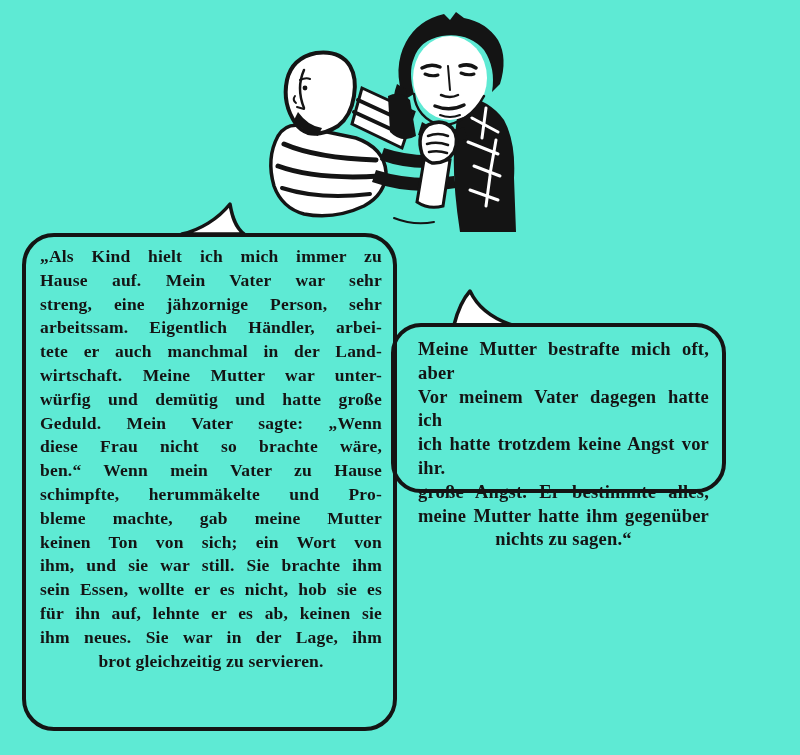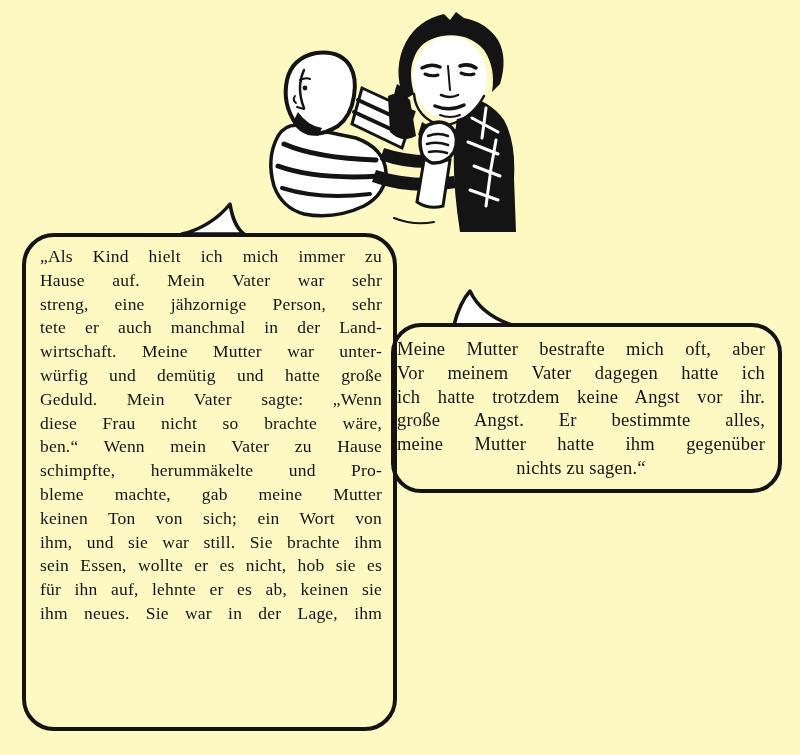--- a/index.html
+++ b/index.html
@@ -1,31 +1,31 @@
 <!DOCTYPE html>
 <html><head>
 <meta charset="utf-8">
 <style>
   html,body { margin:0; padding:0; background:#fff; }
   .page {
-    position:relative; width:800px; height:755px; background:#fef9c3;
-    font-family:"Liberation Serif", serif; color:#141414; overflow:hidden;
+    position:relative; width:800px; height:755px; background:#5eead4;
+    font-family:"Liberation Serif", serif; color:#141414; overflow:hidden;font-weight:bold;
   }
   .bubble {
     position:absolute; box-sizing:border-box; background:transparent;
     border:4px solid #141414;
   }
   .bubble-left {
     left:22px; top:233px; width:375px; height:498px; border-radius:32px;
     padding:8px 11px 0 14px; font-size:17.5px; line-height:23.8px;
     letter-spacing:0.2px;
   }
   .bubble-right {
-    left:391px; top:323px; width:391px; height:170px; border-radius:30px;
-    padding:11px 13px 0 2px; font-size:18.5px; line-height:23.8px;
+    left:391px; top:323px; width:335px; height:170px; border-radius:30px;
+    padding:11px 13px 0 23px; font-size:18.5px; line-height:23.8px;
     letter-spacing:0.2px;
   }
   .jl { text-align:justify; text-align-last:justify; }
   .ll { text-align:center; }
   .tail { position:absolute; }
   .illus { position:absolute; left:264px; top:8px; width:252px; height:224px; }
   .k  { fill:#141414; }
   .w  { fill:#ffffff; }
   .ks { stroke:#141414; fill:none; stroke-linecap:round; }
   .ws { stroke:#ffffff; fill:none; stroke-linecap:round; }
@@ -109,33 +109,35 @@
   </svg>
 
   <svg class="tail" style="left:446px; top:288px;" width="72" height="40" viewBox="0 0 72 40" aria-hidden="true">
     <path d="M 8,37 C 11,25 16,12 24,3 C 31,18 45,30 66,37 Z" fill="#ffffff" stroke="#141414" stroke-width="3.5" stroke-linejoin="round"></path>
   </svg>
 
   <div class="bubble bubble-left">
     <div class="jl">„Als Kind hielt ich mich immer zu</div>
     <div class="jl">Hause auf. Mein Vater war sehr</div>
     <div class="jl">streng, eine jähzornige Person, sehr</div>
+    <div class="jl">arbeitssam. Eigentlich Händler, arbei-</div>
     <div class="jl">tete er auch manchmal in der Land-</div>
     <div class="jl">wirtschaft. Meine Mutter war unter-</div>
     <div class="jl">würfig und demütig und hatte große</div>
     <div class="jl">Geduld. Mein Vater sagte: „Wenn</div>
     <div class="jl">diese Frau nicht so brachte wäre,</div>
     <div class="jl">ben.“ Wenn mein Vater zu Hause</div>
     <div class="jl">schimpfte, herummäkelte und Pro-</div>
     <div class="jl">bleme machte, gab meine Mutter</div>
     <div class="jl">keinen Ton von sich; ein Wort von</div>
     <div class="jl">ihm, und sie war still. Sie brachte ihm</div>
     <div class="jl">sein Essen, wollte er es nicht, hob sie es</div>
     <div class="jl">für ihn auf, lehnte er es ab, keinen sie</div>
     <div class="jl">ihm neues. Sie war in der Lage, ihm</div>
+    <div class="ll">brot gleichzeitig zu servieren.</div>
   </div>
 
   <div class="bubble bubble-right">
     <div class="jl">Meine Mutter bestrafte mich oft, aber</div>
     <div class="jl">Vor meinem Vater dagegen hatte ich</div>
     <div class="jl">ich hatte trotzdem keine Angst vor ihr.</div>
     <div class="jl">große Angst. Er bestimmte alles,</div>
     <div class="jl">meine Mutter hatte ihm gegenüber</div>
     <div class="ll">nichts zu sagen.“</div>
   </div>

